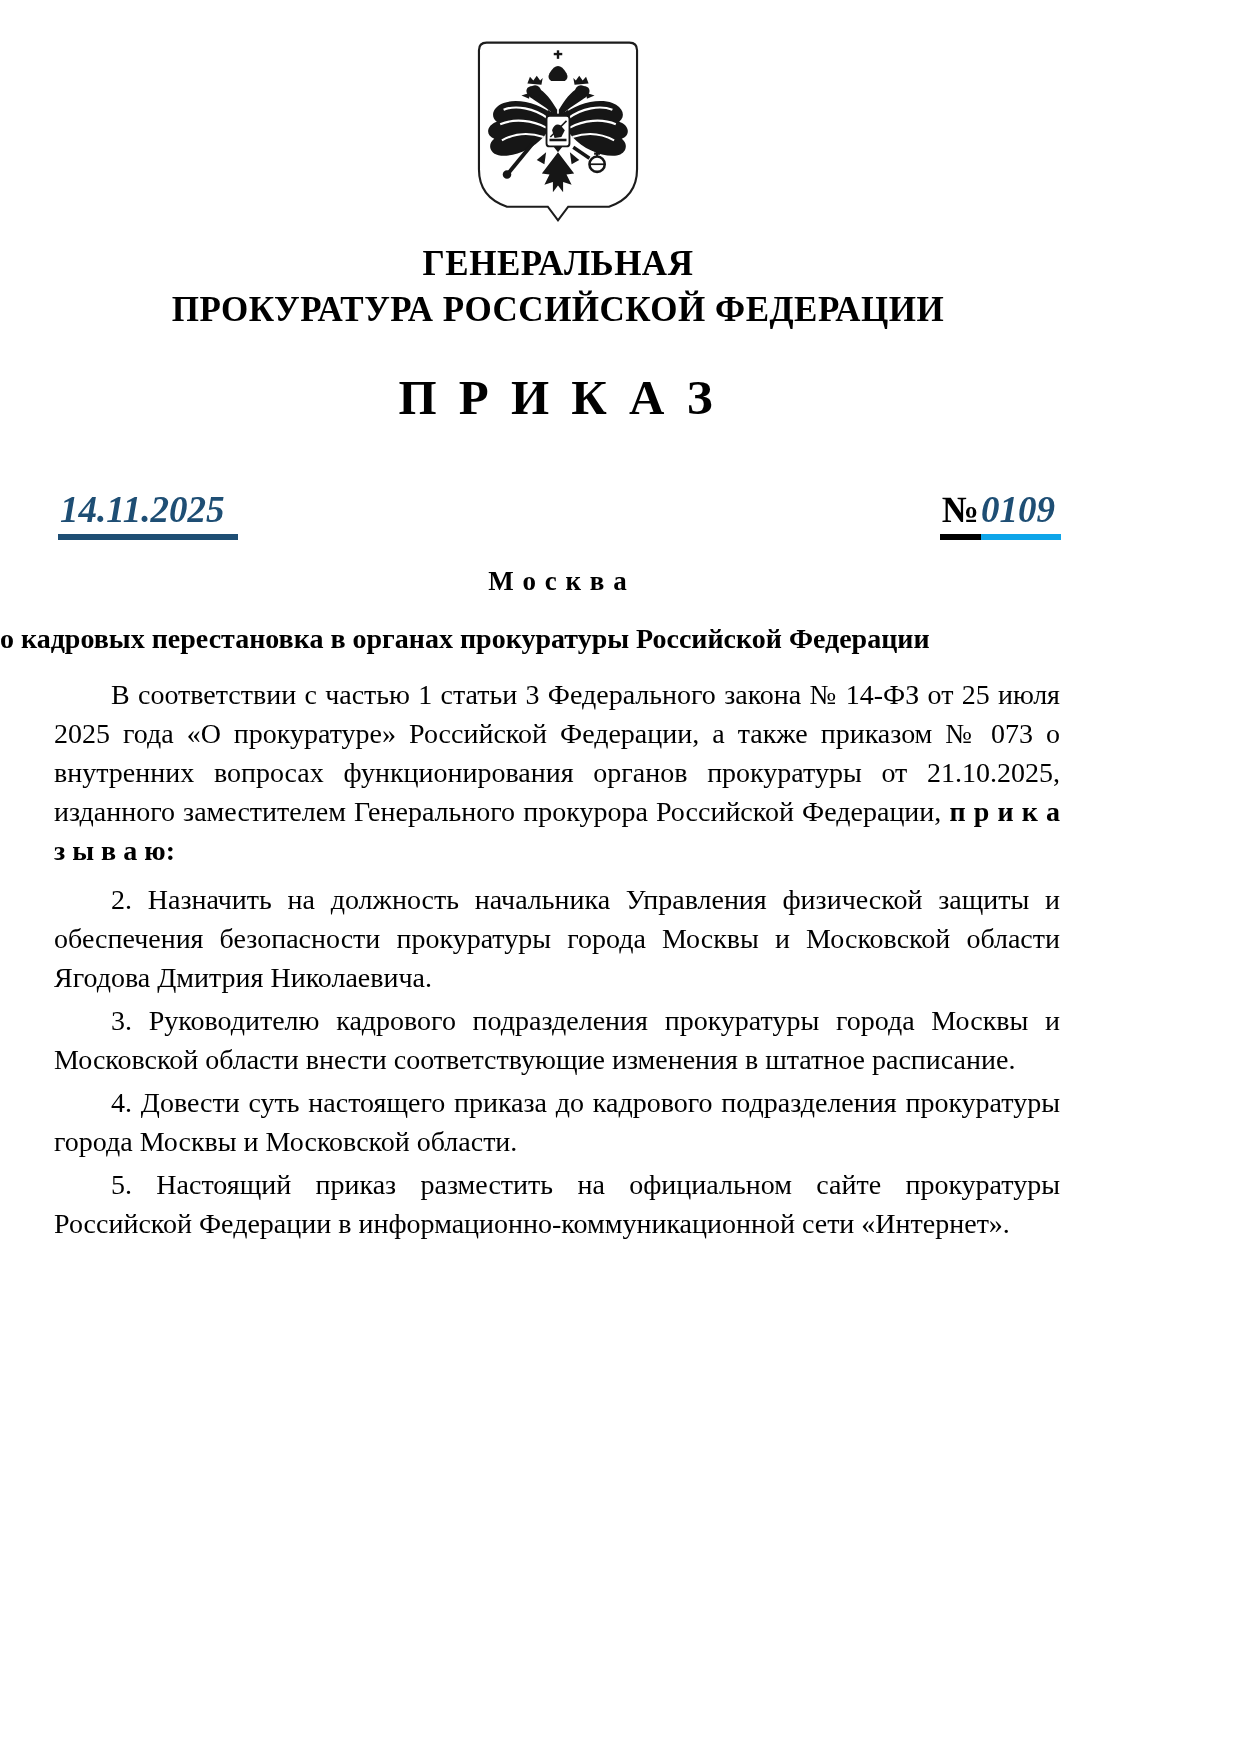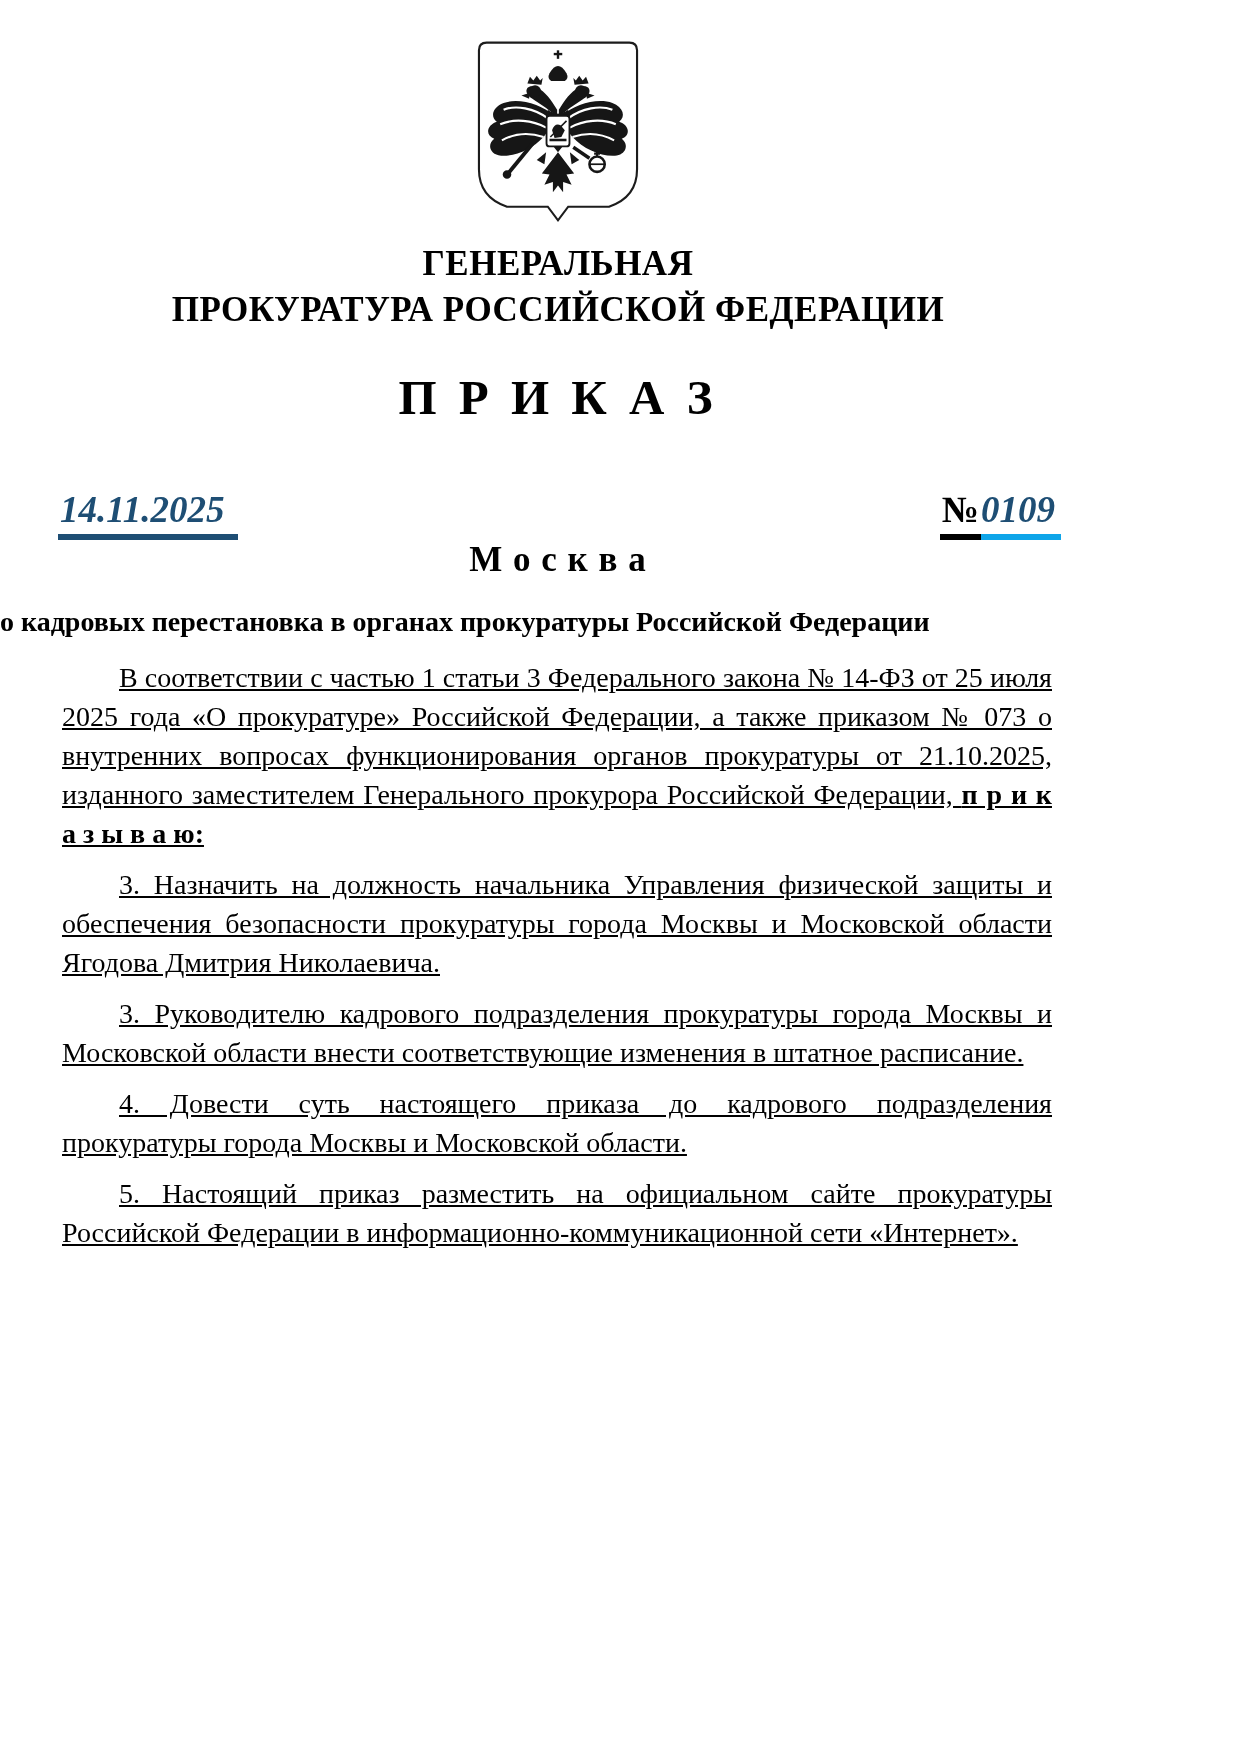--- a/index.html
+++ b/index.html
@@ -44,34 +44,34 @@
     padding: 0 2px 3px 2px; display: inline-block;
   }
   .order-number .num {
     font-style: italic; font-weight: 600; color: #1e4e74;
     border-bottom: 6px solid #0ea5e9;
     padding: 0 6px 3px 0; display: inline-block;
   }
 
   .city {
     text-align: center; font-weight: bold;
-    font-size: 35px; letter-spacing: 1px;
+    font-size: 27px; margin-top: 26px; letter-spacing: 1px;
   }
 
   .subject {
     text-align: left; font-weight: bold;
     font-size: 28px; margin-top: 26px;
   }
 
   .content {
     margin: 20px 52px 0 50px;
     font-size: 28px; line-height: 39px;
     text-align: justify;
   }
-  .content p { margin: 12px; text-indent: 57px; text-decoration: underline; }
+  .content p { margin: 4px; text-indent: 57px; }
   .content p.intro { margin-bottom: 10px; }
   .bold-run { font-weight: bold; }
 </style>
 </head>
 <body>
 
 <div class="page">
 
   <div class="emblem-wrap">
     <svg width="170" height="183" viewBox="0 0 200 215" xmlns="http://www.w3.org/2000/svg">
@@ -128,19 +128,19 @@
     <span class="order-date">14.11.2025</span>
     <span class="order-number"><span class="sign">№</span><span class="num">0109</span></span>
   </div>
 
   <div class="city">М о с к в а</div>
 
   <div class="subject">о кадровых перестановка в органах прокуратуры Российской Федерации</div>
 
   <div class="content">
     <p class="intro"><span>В соответствии с частью 1 статьи 3 Федерального закона № 14-ФЗ от 25 июля 2025 года «О прокуратуре» Российской Федерации, а также приказом № 073 о внутренних вопросах функционирования органов прокуратуры от 21.10.2025, изданного заместителем Генерального прокурора Российской Федерации, </span><span class="bold-run">п р и к а з ы в а ю:</span></p>
-    <p>3. Назначить на должность начальника Управления физической защиты и обеспечения безопасности прокуратуры города Москвы и Московской области Ягодова Дмитрия Николаевича.</p>
+    <p>2. Назначить на должность начальника Управления физической защиты и обеспечения безопасности прокуратуры города Москвы и Московской области Ягодова Дмитрия Николаевича.</p>
     <p>3. Руководителю кадрового подразделения прокуратуры города Москвы и Московской области внести соответствующие изменения в штатное расписание.</p>
     <p>4. Довести суть настоящего приказа до кадрового подразделения прокуратуры города Москвы и Московской области.</p>
     <p>5. Настоящий приказ разместить на официальном сайте прокуратуры Российской Федерации в информационно-коммуникационной сети «Интернет».</p>
   </div>
 
 </div>
 
 </body></html>

